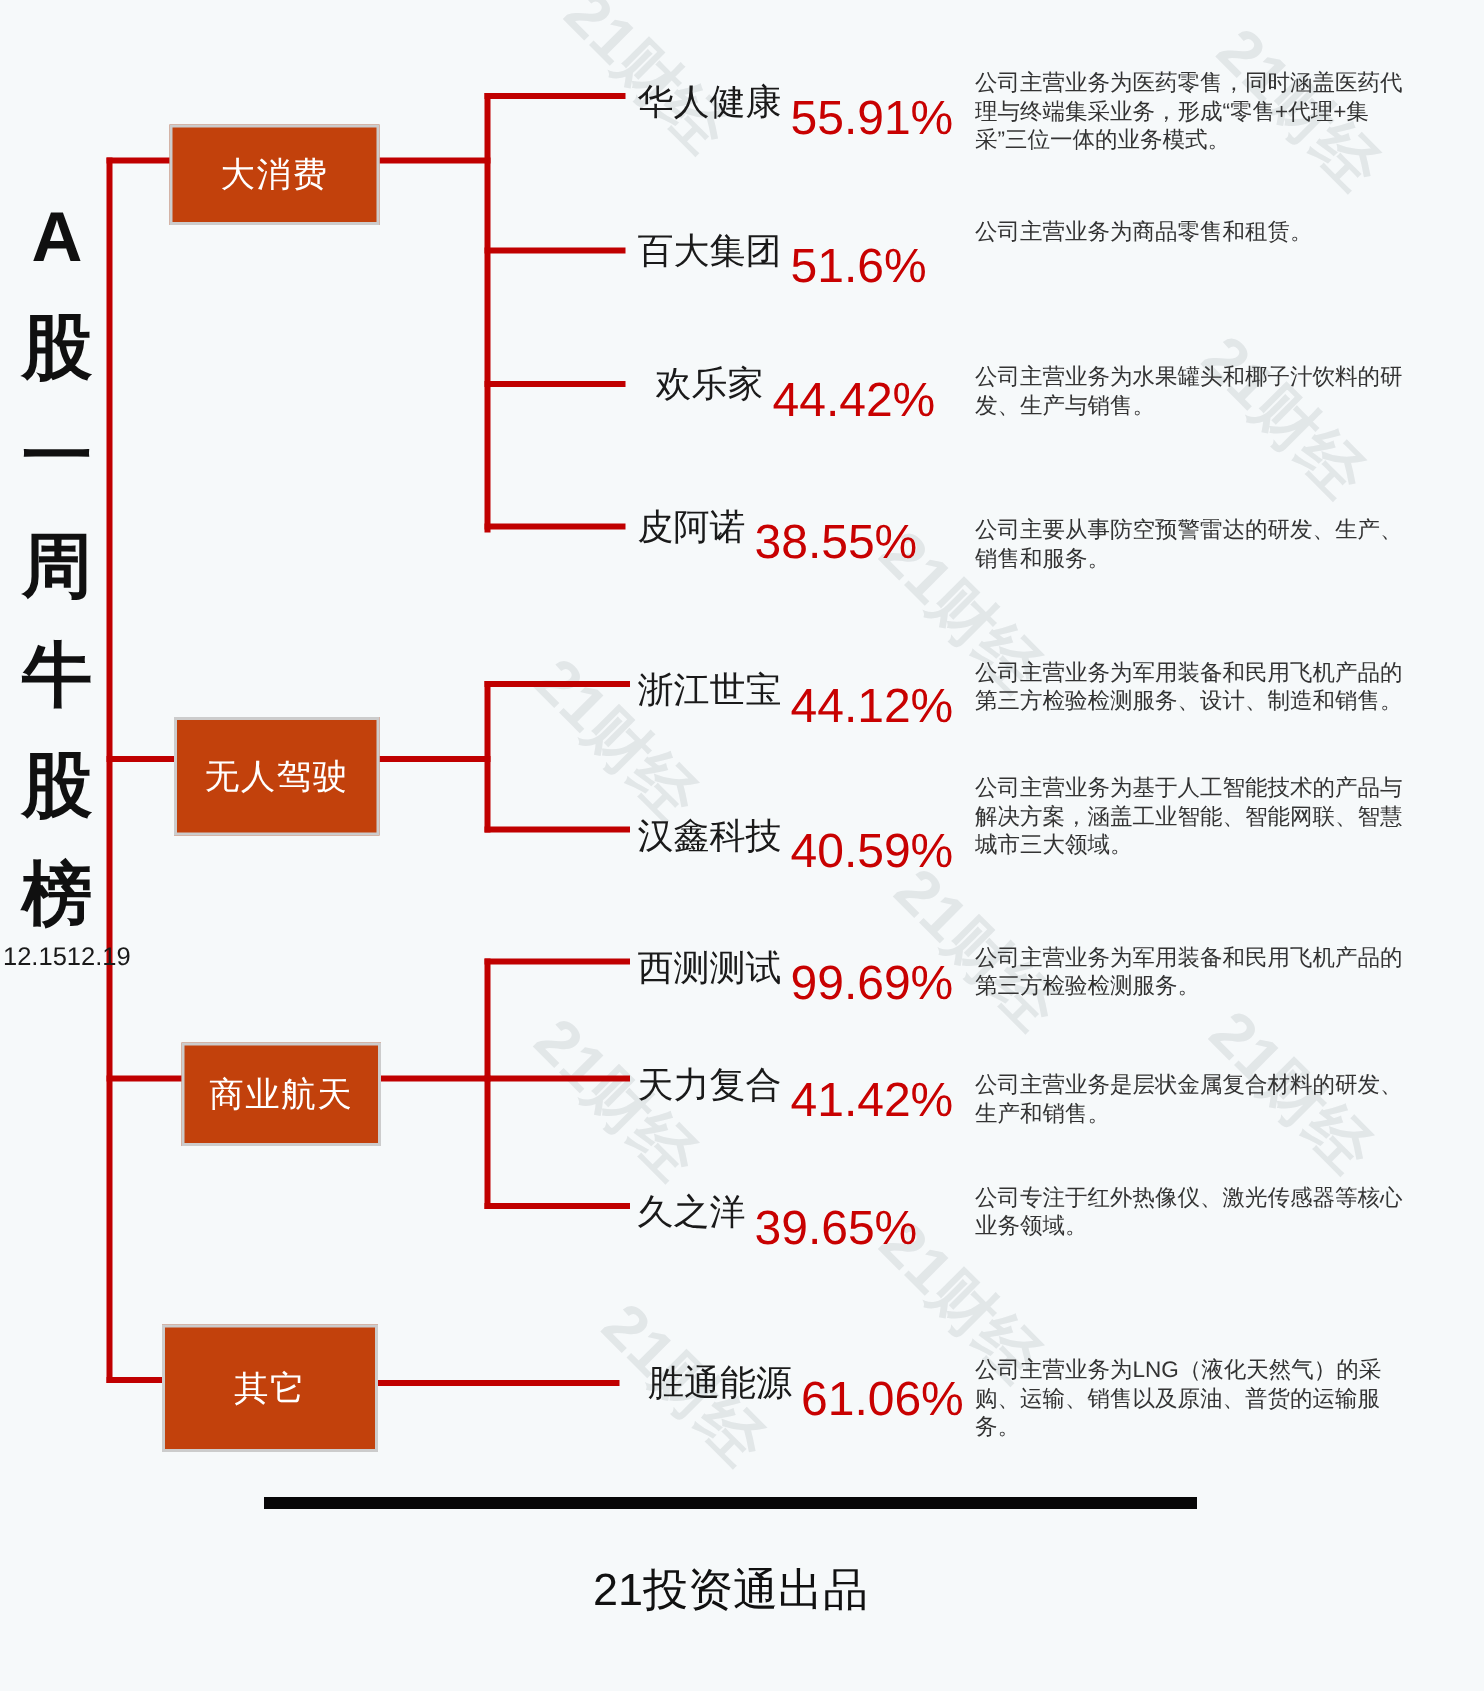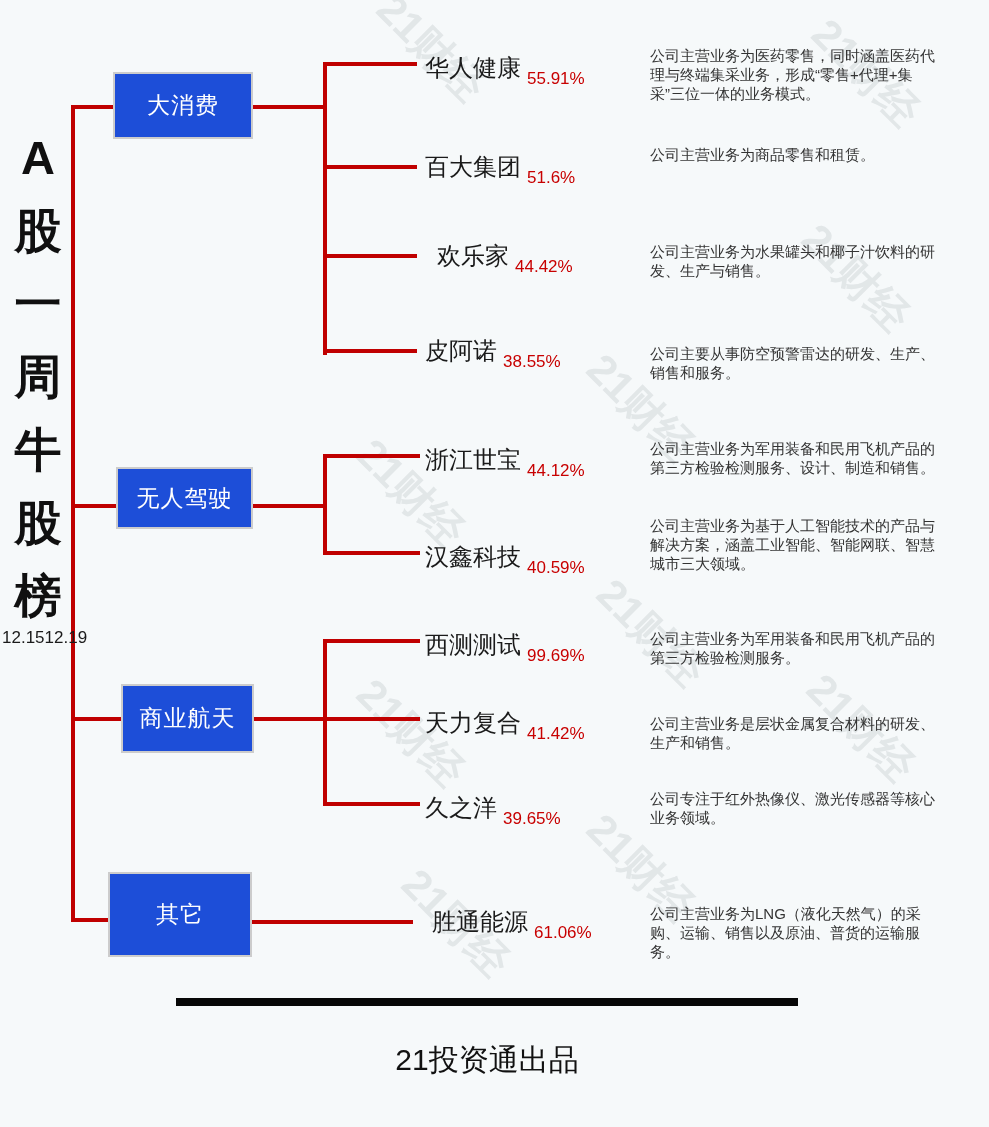--- a/index.html
+++ b/index.html
@@ -32,35 +32,36 @@
     position:absolute; left:2px; top:604px; width:52px;
     display:flex; align-items:center;
     font-size:17px; color:#1a1a1a; z-index:2;
   }
   .date-line { width:2px; height:52px; background:#9a9a9a; margin:8px 0; }
   
   .hline,.vline { position:absolute; background:#c00000; z-index:1; }
   
   .cat-box {
     position:absolute;
-    background:#1d4ed8;
+    background:#c2410c;
     border:2px solid #cccccc;
     color:#ffffff;
     display:flex; align-items:center; justify-content:center;
     font-size:23px; letter-spacing:1px;
     z-index:2;
+    margin-top:11px;
   }
   
   .stock-row {
     position:absolute; height:32px;
     display:flex; align-items:center; gap:6px;
     white-space:nowrap; z-index:2;
   }
   .stock-name { font-size:24px; color:#1a1a1a; }
-  .stock-pct  { font-size:17px; color:#c80101;margin-top:21px; }
+  .stock-pct  { font-size:32px; color:#c80101;margin-top:21px; }
   
   .desc {
     position:absolute; left:650px; width:295px;
     font-size:15px; line-height:19px; color:#333333;
     z-index:2;
   }
   
   .footer-bar {
     position:absolute; left:176px; top:998px; width:622px; height:8px;
     background:#070707; z-index:2;
@@ -102,21 +103,21 @@
     <span>12.19</span>
   </div>
 
   <div class="vline" style="left:71px; top:105px; width:4px; height:817px;"></div>
   <div class="hline" style="left:71px; top:105px; width:46px; height:4px;"></div>
   <div class="hline" style="left:71px; top:504px; width:49px; height:4px;"></div>
   <div class="hline" style="left:71px; top:717px; width:54px; height:4px;"></div>
   <div class="hline" style="left:71px; top:918px; width:41px; height:4px;"></div>
 
   <div class="cat-box" style="left:113px; top:72px;  width:140px; height:67px;">大消费</div>
-  <div class="cat-box" style="left:116px; top:467px; width:137px; height:62px;">无人驾驶</div>
+  <div class="cat-box" style="left:116px; top:467px; width:137px; height:79px;">无人驾驶</div>
   <div class="cat-box" style="left:121px; top:684px; width:133px; height:69px;">商业航天</div>
   <div class="cat-box" style="left:108px; top:872px; width:144px; height:85px;">其它</div>
 
   <div class="hline" style="left:253px; top:105px; width:74px; height:4px;"></div>
   <div class="vline" style="left:323px; top:62px;  width:4px; height:293px;"></div>
   <div class="hline" style="left:323px; top:62px;  width:94px; height:4px;"></div>
   <div class="hline" style="left:323px; top:165px; width:94px; height:4px;"></div>
   <div class="hline" style="left:323px; top:254px; width:94px; height:4px;"></div>
   <div class="hline" style="left:323px; top:349px; width:94px; height:4px;"></div>
 

